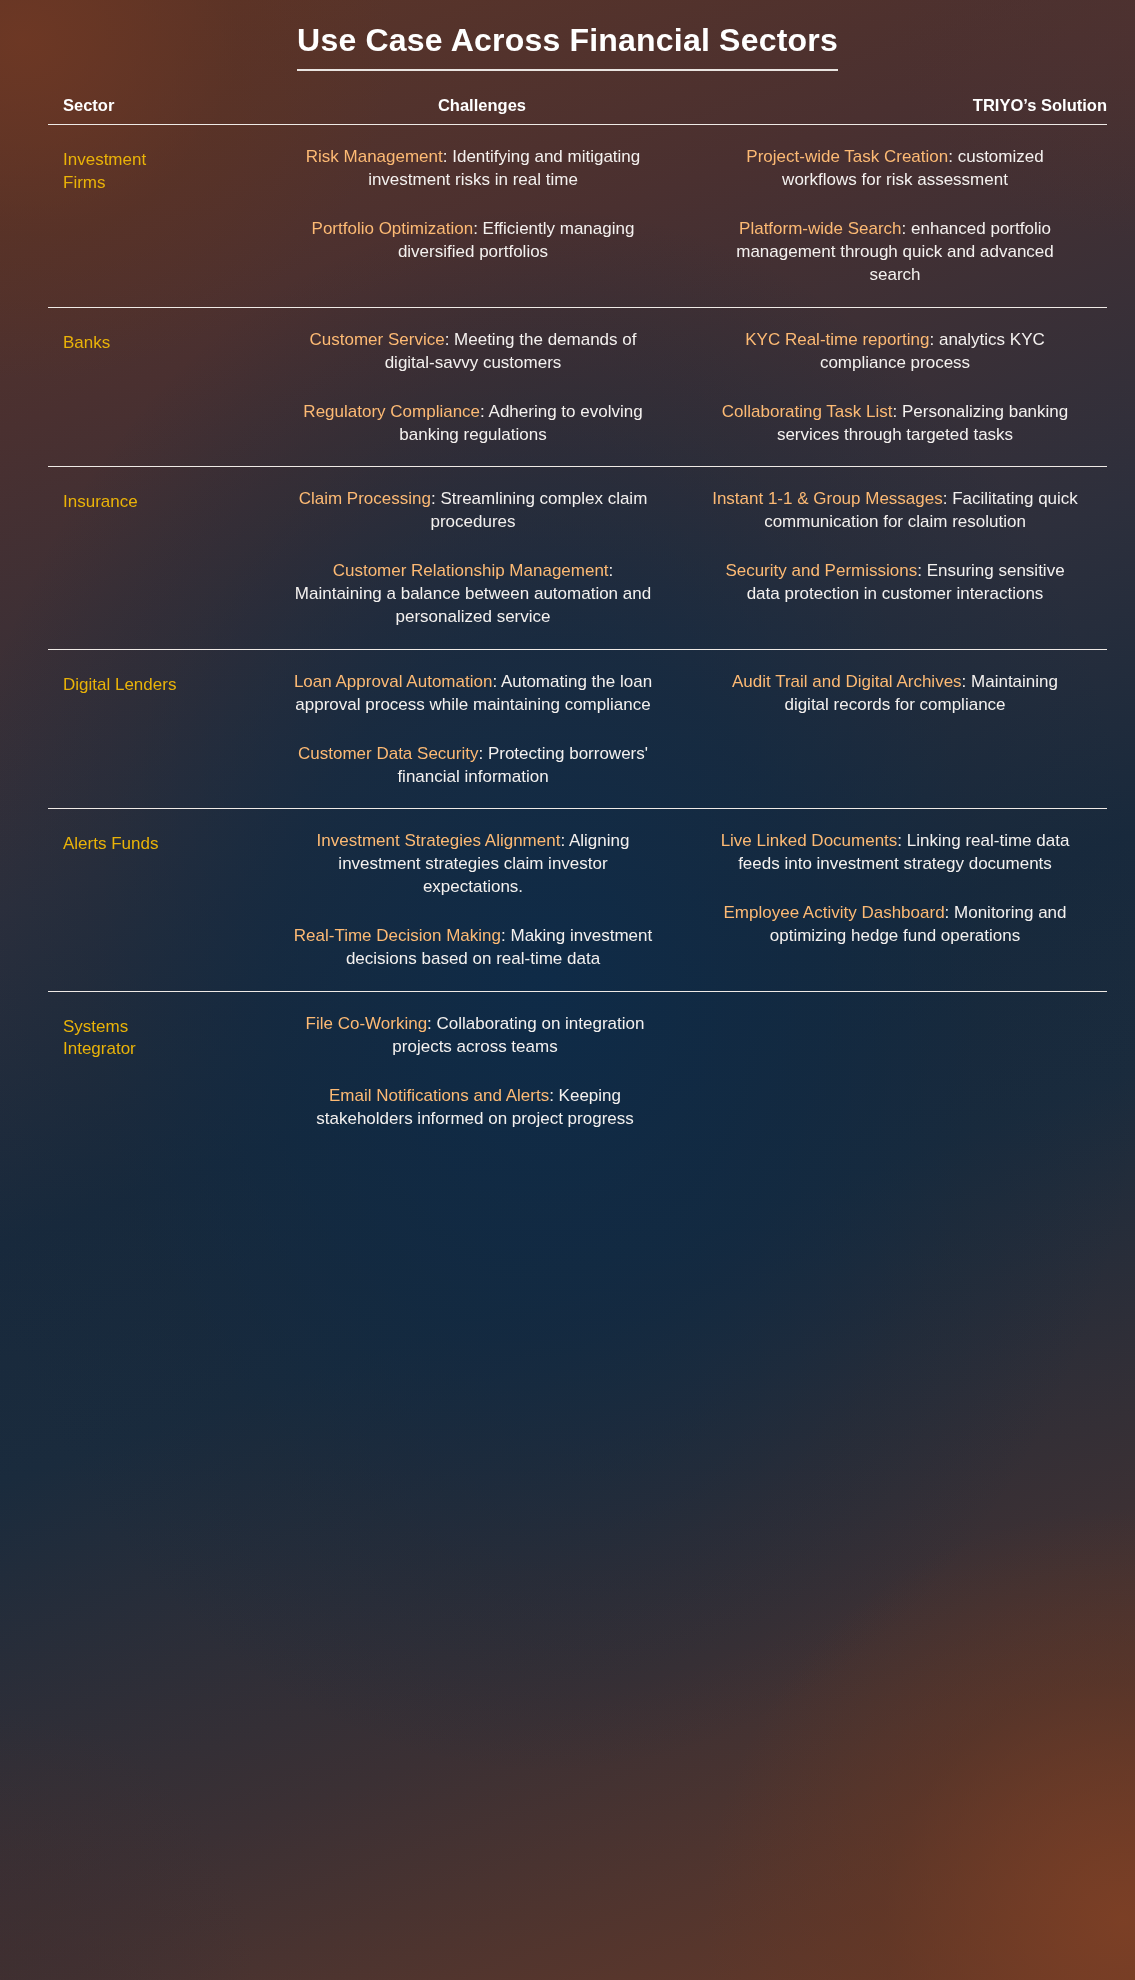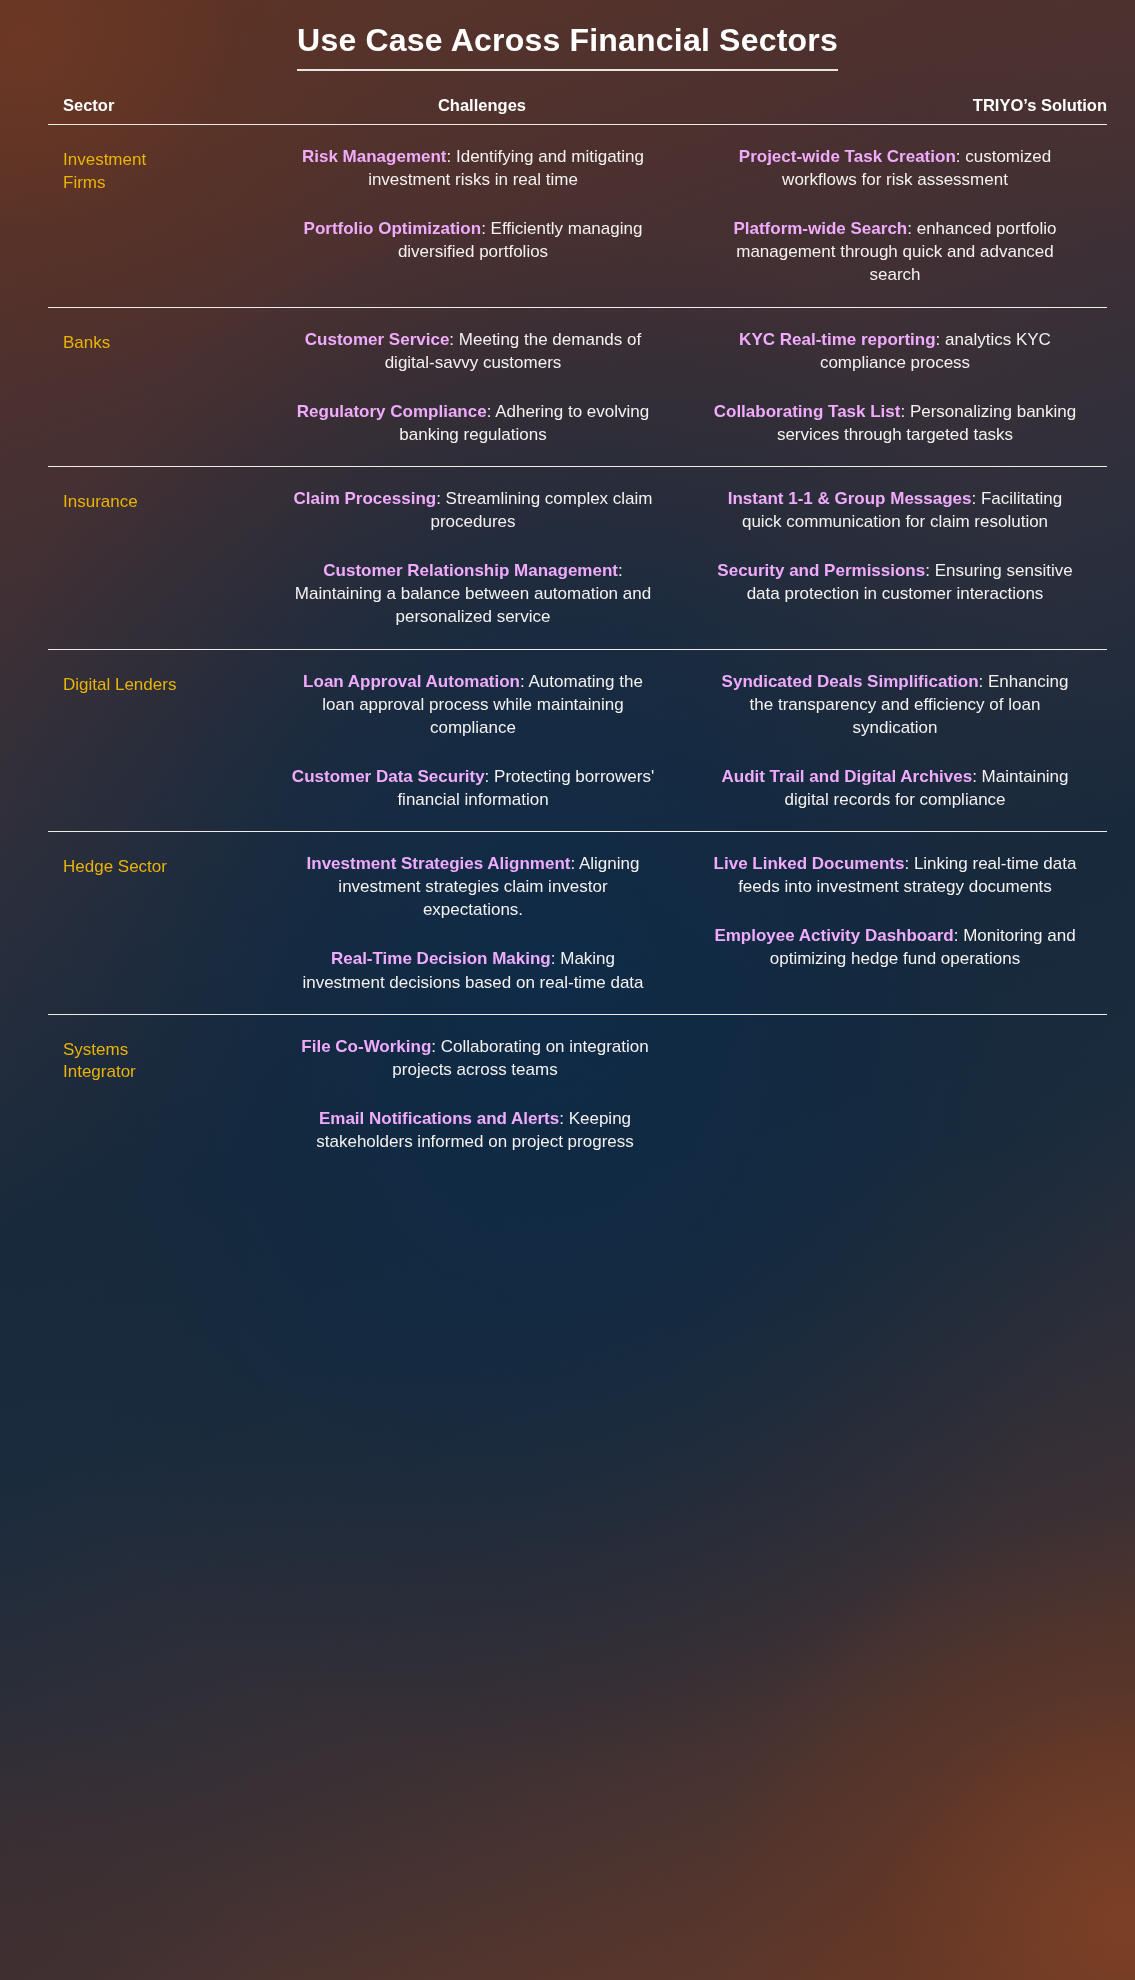--- a/index.html
+++ b/index.html
@@ -147,22 +147,22 @@
 
   .item {
     text-align: center;
     font-size: 17px;
     line-height: 1.36;
     color: #f4f1ef;
     padding: 0 26px;
     box-sizing: border-box;
   }
   .item b {
-    font-weight: bold;
-    color: #f0abfc;
+    font-weight: normal;
+    color: #fdba74;
   }
   .gap-a { margin-bottom: 26px; }
   .gap-b { margin-bottom: 0; }
 
   .row-pad-bottom { height: 20px; }
 </style>
 </head>
 <body>
 
 <div id="page">
@@ -232,28 +232,27 @@
           </div>
           <div class="row-pad-bottom"></div>
           <div class="divider"></div>
           <div class="row">
             <div class="cell cell-sector">Digital Lenders</div>
             <div class="cell cell-col cell-challenges">
               <div class="item gap-a"><b>Loan Approval Automation</b><span>: </span><span>Automating the loan approval process while maintaining compliance</span></div>
               <div class="item gap-b"><b>Customer Data Security</b><span>: </span><span>Protecting borrowers' financial information</span></div>
             </div>
             <div class="cell cell-col cell-solution">
-              <div class="item gap-a"><b>Syndicated Deals Simplification</b><span>: </span><span>Enhancing the transparency and efficiency of loan syndication</span></div>
               <div class="item gap-b"><b>Audit Trail and Digital Archives</b><span>: </span><span>Maintaining digital records for compliance</span></div>
             </div>
           </div>
           <div class="row-pad-bottom"></div>
           <div class="divider"></div>
           <div class="row">
-            <div class="cell cell-sector">Hedge Sector</div>
+            <div class="cell cell-sector">Alerts Funds</div>
             <div class="cell cell-col cell-challenges">
               <div class="item gap-a"><b>Investment Strategies Alignment</b><span>: </span><span>Aligning investment strategies claim investor expectations.</span></div>
               <div class="item gap-b"><b>Real-Time Decision Making</b><span>: </span><span>Making investment decisions based on real-time data</span></div>
             </div>
             <div class="cell cell-col cell-solution">
               <div class="item gap-a"><b>Live Linked Documents</b><span>: </span><span>Linking real-time data feeds into investment strategy documents</span></div>
               <div class="item gap-b"><b>Employee Activity Dashboard</b><span>: </span><span>Monitoring and optimizing hedge fund operations</span></div>
             </div>
           </div>
           <div class="row-pad-bottom"></div>

